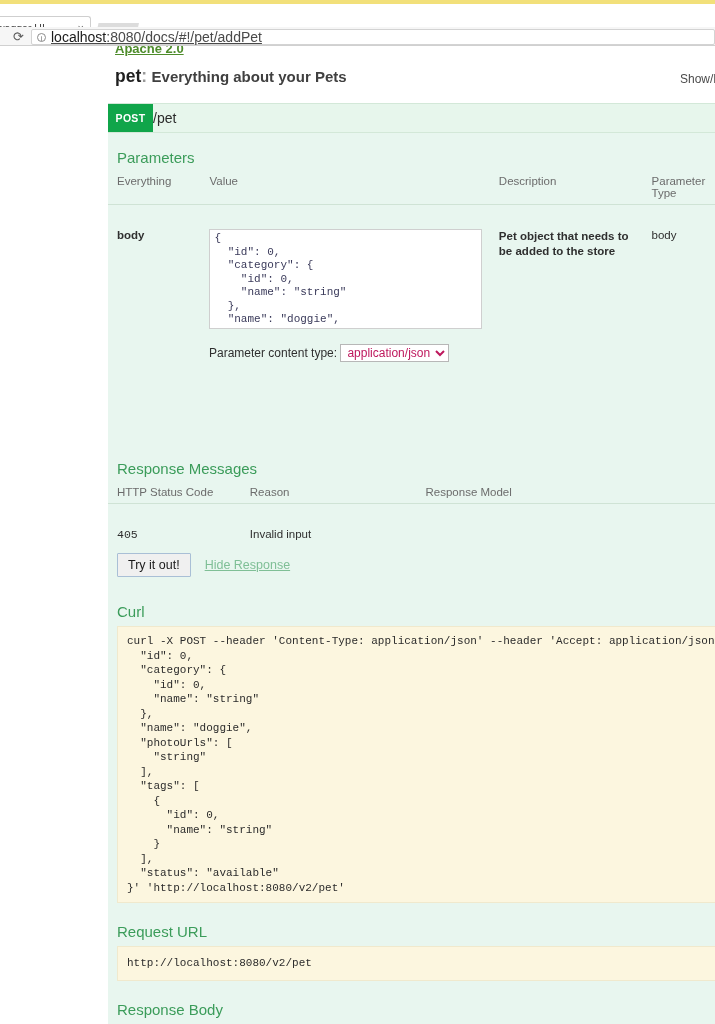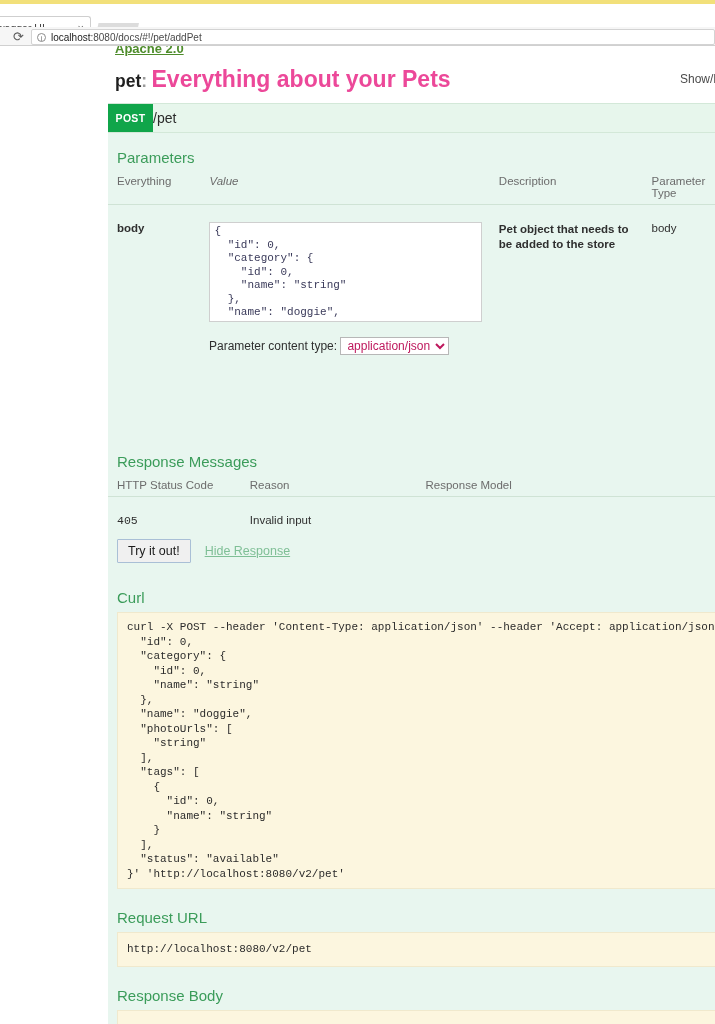--- a/index.html
+++ b/index.html
@@ -41,40 +41,40 @@
   .omnibox {
     position:absolute; left:31px; top:2px; width:684px; height:16px;
     background:#ffffff; border:1px solid #d3d3d3; border-radius:2px;
     display:flex; align-items:center; padding-left:5px;
   }
   .info-icon {
     width:9px; height:9px; border:1px solid #8c8c8c; border-radius:50%;
     font-size:7px; line-height:9px; text-align:center; color:#6a6a6a;
     margin-right:5px; flex:0 0 auto;
   }
-  .omnibox-url { font-size:10px; color:#4a4a4a; white-space:nowrap; }
+  .omnibox-url { font-size:14px; color:#4a4a4a; white-space:nowrap;text-decoration:underline; }
   .omnibox-url .host { color:#1a1a1a; }
   .toolbar-bottom-line { position:absolute; left:0; top:45px; width:715px; height:1px; background:#d0d0d0; }
 
   
   #page { position:absolute; left:0; top:46px; width:715px; height:978px; background:#ffffff; overflow:hidden; }
 
   .license-link {
     position:absolute; left:115px; top:-5px;
     font-size:13px; color:#4e8c2b; text-decoration:underline;
     font-weight:bold;
   }
 
   
   .resource-head {
     position:absolute; left:115px; top:20px; width:600px; height:30px;
   }
   .res-name { font-size:17.5px; font-weight:bold; color:#1f1f1f; }
   .res-colon { font-size:17.5px; color:#999999; font-weight:bold; }
-  .res-desc { font-size:23px; color:#ec4899; font-weight:bold; }
+  .res-desc { font-size:15px; color:#404040; font-weight:bold; }
   .showhide {
     position:absolute; right:-7px; top:6px;
     font-size:12px; color:#4a4a4a; white-space:nowrap;
   }
 
   
   .operation { position:absolute; left:108px; top:57px; width:615px; background:#e8f6ef; }
   .op-head {
     height:30px; background:#e7f6ec; border:1px solid #d3e8d8; border-left:none;
     display:flex; align-items:stretch;
@@ -94,24 +94,24 @@
   .section-title {
     font-size:15px; color:#3b9c5a; padding:16px 0 6px 9px;
   }
 
   table.grid { width:100%; border-collapse:collapse; }
   table.grid th {
     text-align:left; font-size:11.5px; color:#6c6c6c; font-weight:normal;
     padding:3px 6px 5px 9px; border-bottom:1px solid #cfe3d5; vertical-align:top;
   }
   table.grid td {
-    font-size:11.5px; color:#2f2f2f; padding:17px 6px 7px 9px; vertical-align:top;margin-left:44px;
+    font-size:11.5px; color:#2f2f2f; padding:24px 6px 7px 9px; vertical-align:top;margin-left:44px;
   }
   .col-param { width:92px; }
-  .col-value { width:283px;font-style:italic; }
+  .col-value { width:283px; }
   .col-desc  { width:152px;margin-top:42px; }
   .col-ptype { width:80px; }
   td.param-name { font-weight:bold; font-size:11.5px; color:#222; }
   td.param-desc { font-weight:bold; font-size:11.5px; color:#2b2b2b; line-height:15px; }
   td.param-type { font-size:11.5px; color:#2f2f2f; }
 
   textarea.body-input {
     width:273px; height:100px;
     font-family:"Liberation Mono", monospace; font-size:11px; line-height:13.5px;
     color:#3a3a5a; background:#ffffff;

